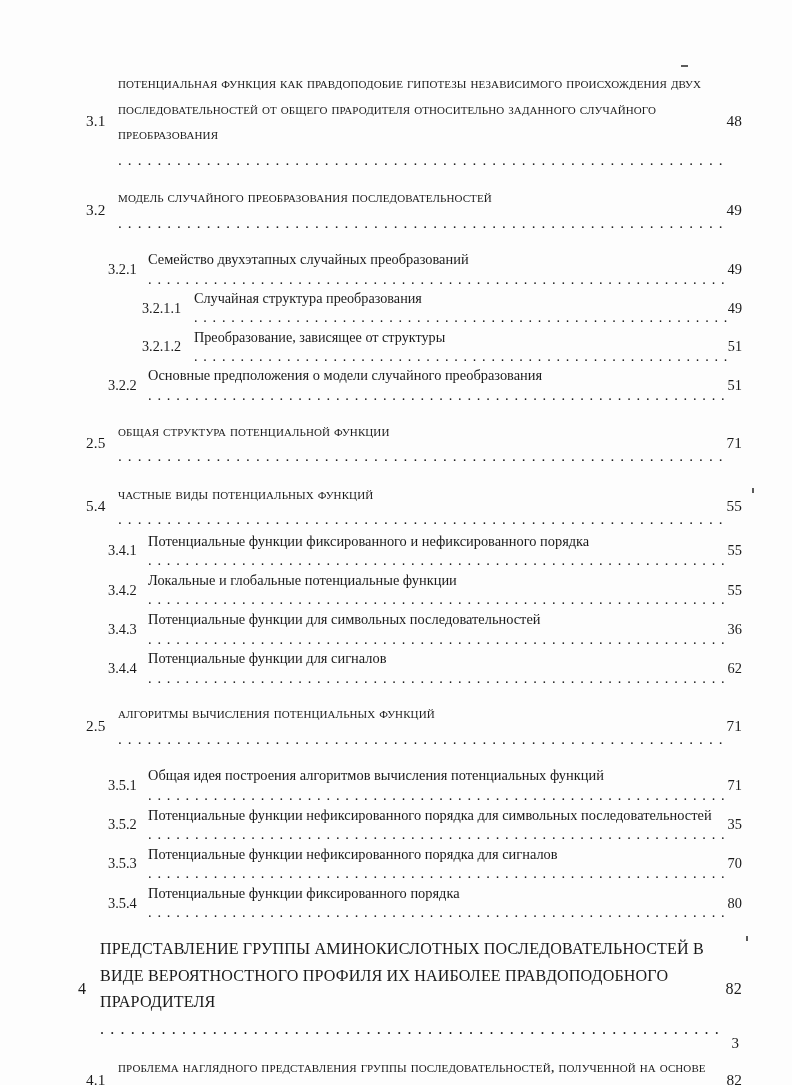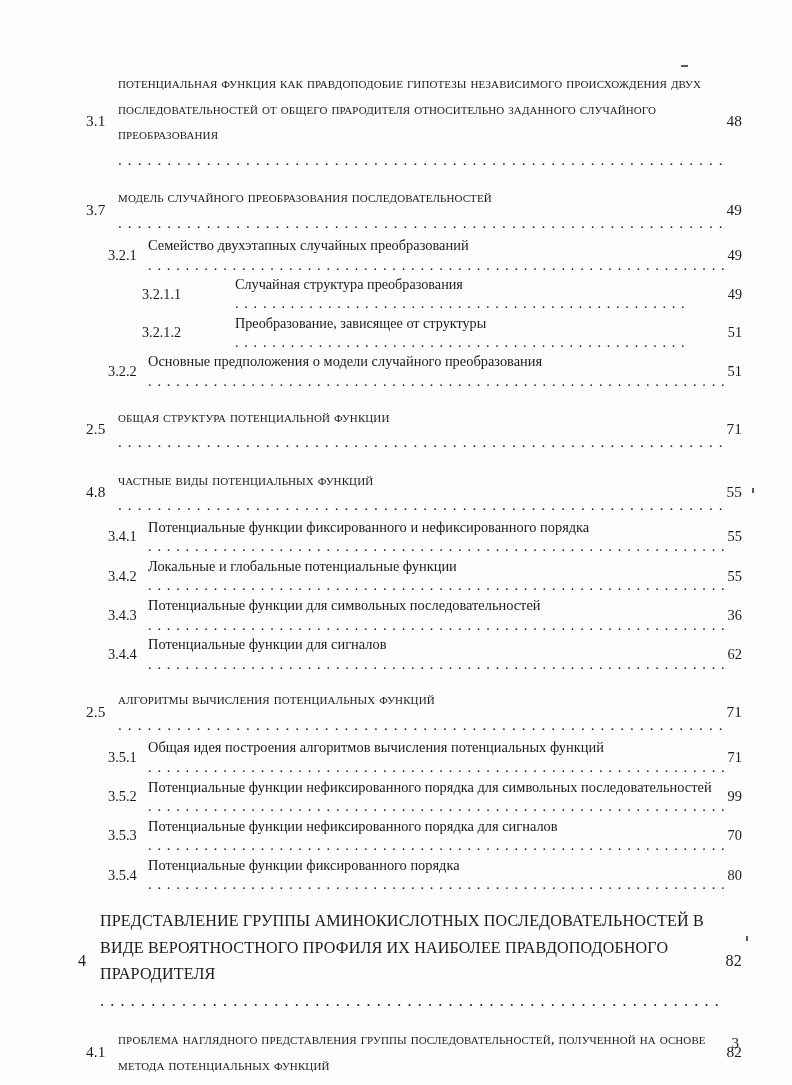--- a/index.html
+++ b/index.html
@@ -97,34 +97,33 @@
     font-variant: normal;
     text-transform: none;
   }
   .lvl2 .pg {
     font-variant: normal;
     text-transform: none;
   }
 
   
   .lvl3 {
-    margin-top: 1px;
+    margin-top: 15px;
     font-size: 14.4px;
     line-height: 19.6px;
     padding-left: 22px;
   }
   .lvl3 .num { width: 40px; }
 
   
   .lvl4 {
     margin-top: 0px;
     font-size: 14.2px;
     line-height: 19.3px;
     padding-left: 56px;
-    gap: 41px;
   }
   .lvl4 .num { width: 52px; }
 
   
   .gap-above { margin-top: 0; }
   .tight { margin-top: 0px; }
 
   
   .entry .body { text-align: left; }
 
@@ -153,21 +152,21 @@
   <div class="speck speck-b"></div>
   <div class="speck speck-c"></div>
 
   <div class="toc" id="toc-root">
       <div class="entry lvl2">
         <span class="num">3.1</span>
         <span class="body"><span class="titletext">Потенциальная функция как правдоподобие гипотезы независимого происхождения двух последовательностей от общего прародителя относительно заданного случайного преобразования</span><span class="leader">. . . . . . . . . . . . . . . . . . . . . . . . . . . . . . . . . . . . . . . . . . . . . . . . . . . . . . . . . . . . . . . . . . . . . . . . . . . . . . . . . . . . . . . . . . . . . . . . . . . . . . . . . . . . . . . . . . . . . . . . . . . . . . . . . . . . . . . . . . . . . . . . . . . . . . . . . . . . . . . . </span></span>
         <span class="pg">48</span>
       </div>
       <div class="entry lvl2">
-        <span class="num">3.7</span>
+        <span class="num">3.2</span>
         <span class="body"><span class="titletext">Модель случайного преобразования последовательностей</span><span class="leader">. . . . . . . . . . . . . . . . . . . . . . . . . . . . . . . . . . . . . . . . . . . . . . . . . . . . . . . . . . . . . . . . . . . . . . . . . . . . . . . . . . . . . . . . . . . . . . . . . . . . . . . . . . . . . . . . . . . . . . . . . . . . . . . . . . . . . . . . . . . . . . . . . . . . . . . . . . . . . . . . </span></span>
         <span class="pg">49</span>
       </div>
       <div class="entry lvl3">
         <span class="num">3.2.1</span>
         <span class="body"><span class="titletext">Семейство двухэтапных случайных преобразований</span><span class="leader">. . . . . . . . . . . . . . . . . . . . . . . . . . . . . . . . . . . . . . . . . . . . . . . . . . . . . . . . . . . . . . . . . . . . . . . . . . . . . . . . . . . . . . . . . . . . . . . . . . . . . . . . . . . . . . . . . . . . . . . . . . . . . . . . . . . . . . . . . . . . . . . . . . . . . . . . . . . . . . . . </span></span>
         <span class="pg">49</span>
       </div>
       <div class="entry lvl4 tight">
         <span class="num">3.2.1.1</span>
@@ -183,21 +182,21 @@
         <span class="num">3.2.2</span>
         <span class="body"><span class="titletext">Основные предположения о модели случайного преобразования</span><span class="leader">. . . . . . . . . . . . . . . . . . . . . . . . . . . . . . . . . . . . . . . . . . . . . . . . . . . . . . . . . . . . . . . . . . . . . . . . . . . . . . . . . . . . . . . . . . . . . . . . . . . . . . . . . . . . . . . . . . . . . . . . . . . . . . . . . . . . . . . . . . . . . . . . . . . . . . . . . . . . . . . . </span></span>
         <span class="pg">51</span>
       </div>
       <div class="entry lvl2">
         <span class="num">2.5</span>
         <span class="body"><span class="titletext">Общая структура потенциальной функции</span><span class="leader">. . . . . . . . . . . . . . . . . . . . . . . . . . . . . . . . . . . . . . . . . . . . . . . . . . . . . . . . . . . . . . . . . . . . . . . . . . . . . . . . . . . . . . . . . . . . . . . . . . . . . . . . . . . . . . . . . . . . . . . . . . . . . . . . . . . . . . . . . . . . . . . . . . . . . . . . . . . . . . . . </span></span>
         <span class="pg">71</span>
       </div>
       <div class="entry lvl2">
-        <span class="num">4.8</span>
+        <span class="num">5.4</span>
         <span class="body"><span class="titletext">Частные виды потенциальных функций</span><span class="leader">. . . . . . . . . . . . . . . . . . . . . . . . . . . . . . . . . . . . . . . . . . . . . . . . . . . . . . . . . . . . . . . . . . . . . . . . . . . . . . . . . . . . . . . . . . . . . . . . . . . . . . . . . . . . . . . . . . . . . . . . . . . . . . . . . . . . . . . . . . . . . . . . . . . . . . . . . . . . . . . . </span></span>
         <span class="pg">55</span>
       </div>
       <div class="entry lvl3 gap-above">
         <span class="num">3.4.1</span>
         <span class="body"><span class="titletext">Потенциальные функции фиксированного и нефиксированного порядка</span><span class="leader">. . . . . . . . . . . . . . . . . . . . . . . . . . . . . . . . . . . . . . . . . . . . . . . . . . . . . . . . . . . . . . . . . . . . . . . . . . . . . . . . . . . . . . . . . . . . . . . . . . . . . . . . . . . . . . . . . . . . . . . . . . . . . . . . . . . . . . . . . . . . . . . . . . . . . . . . . . . . . . . . </span></span>
         <span class="pg">55</span>
       </div>
       <div class="entry lvl3 tight">
         <span class="num">3.4.2</span>
@@ -220,21 +219,21 @@
         <span class="pg">71</span>
       </div>
       <div class="entry lvl3">
         <span class="num">3.5.1</span>
         <span class="body"><span class="titletext">Общая идея построения алгоритмов вычисления потенциальных функций</span><span class="leader">. . . . . . . . . . . . . . . . . . . . . . . . . . . . . . . . . . . . . . . . . . . . . . . . . . . . . . . . . . . . . . . . . . . . . . . . . . . . . . . . . . . . . . . . . . . . . . . . . . . . . . . . . . . . . . . . . . . . . . . . . . . . . . . . . . . . . . . . . . . . . . . . . . . . . . . . . . . . . . . . </span></span>
         <span class="pg">71</span>
       </div>
       <div class="entry lvl3 tight">
         <span class="num">3.5.2</span>
         <span class="body"><span class="titletext">Потенциальные функции нефиксированного порядка для символьных последовательностей</span><span class="leader">. . . . . . . . . . . . . . . . . . . . . . . . . . . . . . . . . . . . . . . . . . . . . . . . . . . . . . . . . . . . . . . . . . . . . . . . . . . . . . . . . . . . . . . . . . . . . . . . . . . . . . . . . . . . . . . . . . . . . . . . . . . . . . . . . . . . . . . . . . . . . . . . . . . . . . . . . . . . . . . . </span></span>
-        <span class="pg">99</span>
+        <span class="pg">35</span>
       </div>
       <div class="entry lvl3 tight">
         <span class="num">3.5.3</span>
         <span class="body"><span class="titletext">Потенциальные функции нефиксированного порядка для сигналов</span><span class="leader">. . . . . . . . . . . . . . . . . . . . . . . . . . . . . . . . . . . . . . . . . . . . . . . . . . . . . . . . . . . . . . . . . . . . . . . . . . . . . . . . . . . . . . . . . . . . . . . . . . . . . . . . . . . . . . . . . . . . . . . . . . . . . . . . . . . . . . . . . . . . . . . . . . . . . . . . . . . . . . . . </span></span>
         <span class="pg">70</span>
       </div>
       <div class="entry lvl3 tight">
         <span class="num">3.5.4</span>
         <span class="body"><span class="titletext">Потенциальные функции фиксированного порядка</span><span class="leader">. . . . . . . . . . . . . . . . . . . . . . . . . . . . . . . . . . . . . . . . . . . . . . . . . . . . . . . . . . . . . . . . . . . . . . . . . . . . . . . . . . . . . . . . . . . . . . . . . . . . . . . . . . . . . . . . . . . . . . . . . . . . . . . . . . . . . . . . . . . . . . . . . . . . . . . . . . . . . . . . </span></span>
         <span class="pg">80</span>

